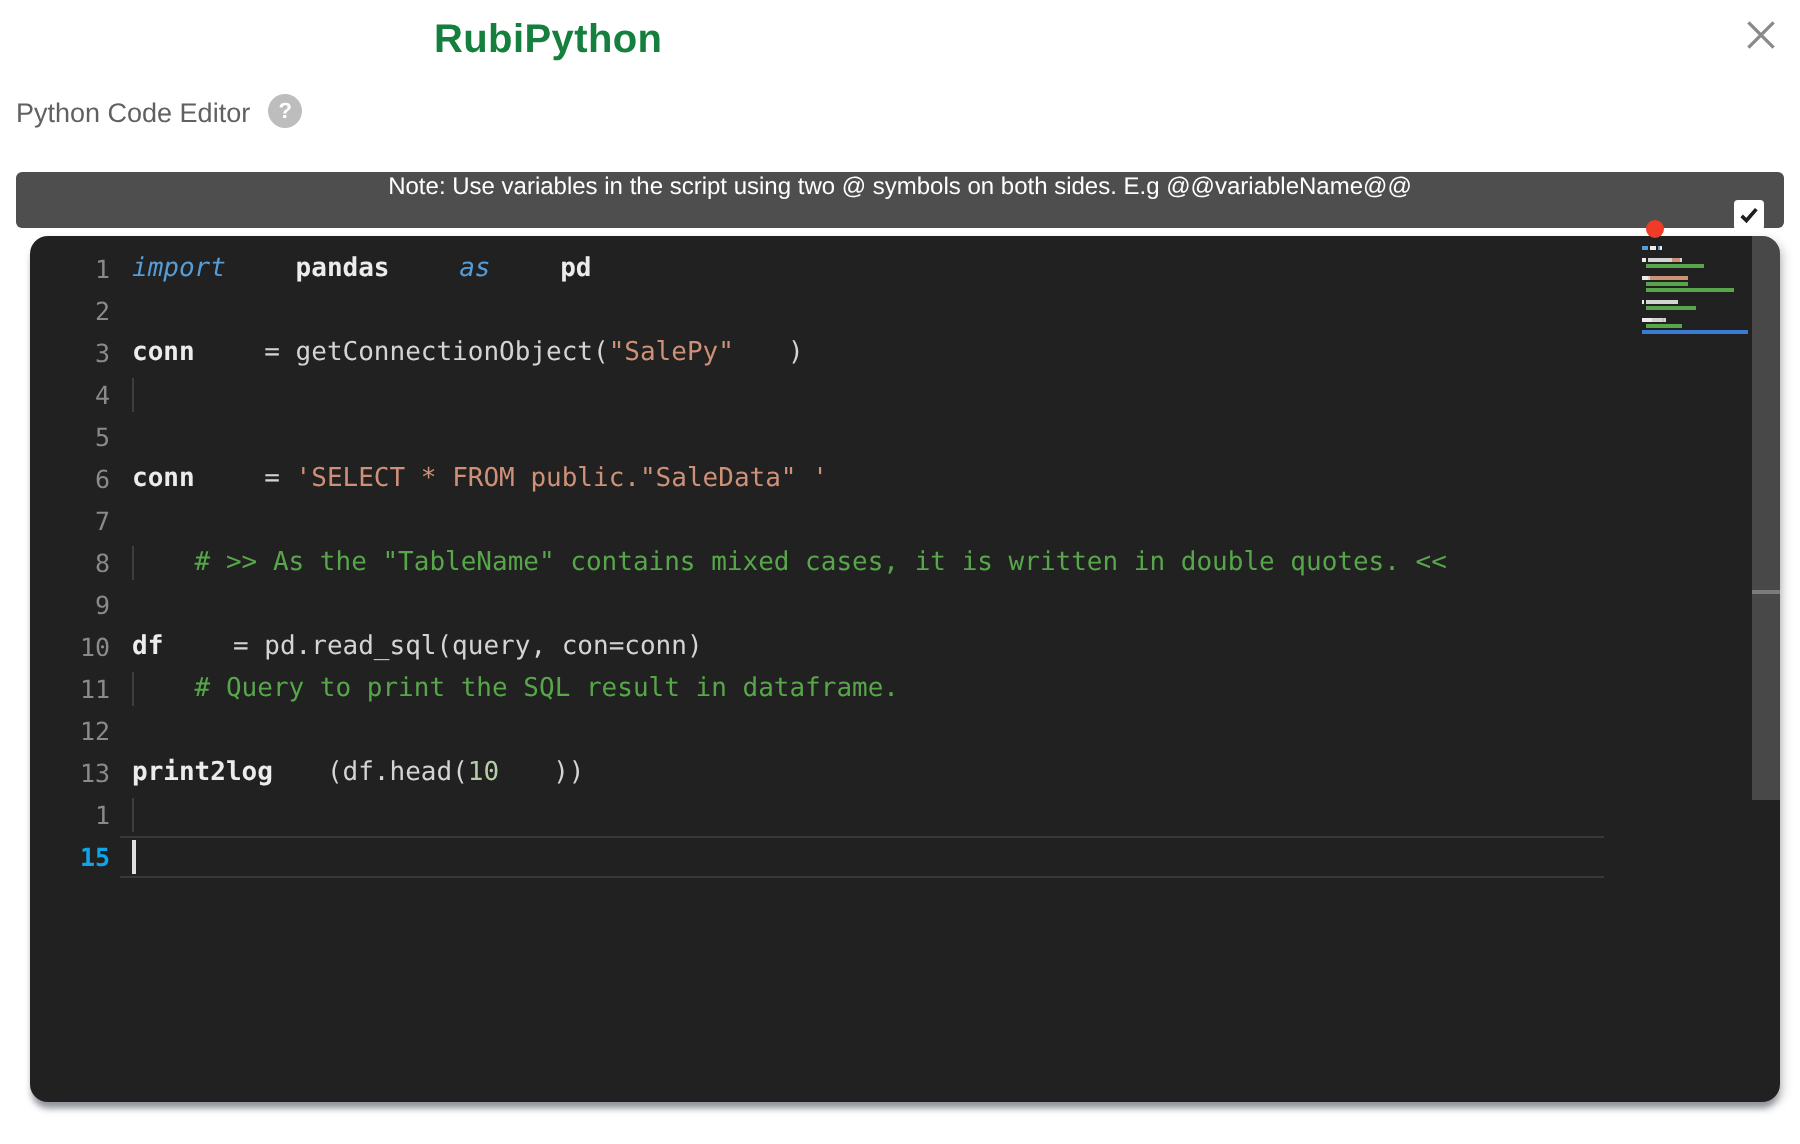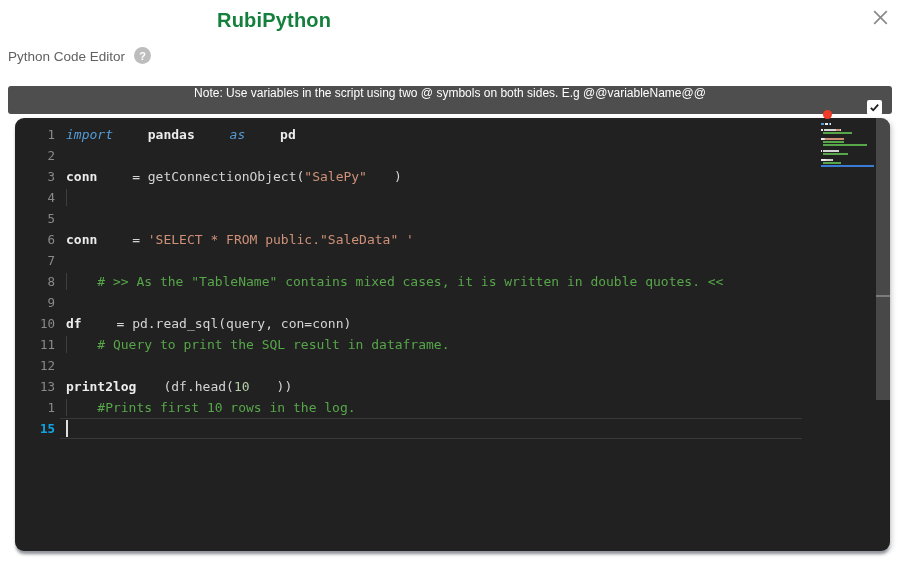--- a/index.html
+++ b/index.html
@@ -147,21 +147,21 @@
       <div class="line"><span class="ln">4</span><span class="content"><i class="guide"></i></span></div>
       <div class="line"><span class="ln">5</span><span class="content"></span></div>
       <div class="line"><span class="ln">6</span><span class="content"><span class="tk-id">conn</span><span class="tk-pl"> = </span><span class="tk-str">'SELECT * FROM public."SaleData" '</span></span></div>
       <div class="line"><span class="ln">7</span></div>
       <div class="line"><span class="ln">8</span><span class="content"><i class="guide"></i><span class="tk-com">    # &gt;&gt; As the "TableName" contains mixed cases, it is written in double quotes. &lt;&lt;</span></span></div>
       <div class="line"><span class="ln">9</span><span class="content"></span></div>
       <div class="line"><span class="ln">10</span><span class="content"><span class="tk-id">df</span><span class="tk-pl"> = pd.read_sql(query, con=conn)</span></span></div>
       <div class="line"><span class="ln">11</span><span class="content"><i class="guide"></i><span class="tk-com">    # Query to print the SQL result in dataframe.</span></span></div>
       <div class="line"><span class="ln">12</span><span class="content"></span></div>
       <div class="line"><span class="ln">13</span><span class="content"><span class="tk-id">print2log</span><span class="tk-pl">(df.head(</span><span class="tk-num">10</span><span class="tk-pl">))</span></span></div>
-      <div class="line"><span class="ln">1</span><span class="content"><i class="guide"></i><span class="tk-com">    #Prints first 10 rows in the log.</span></span></div>
+      <div class="line"><span class="ln">1</span><span class="content"><i class="guide"></i></span></div>
       <div class="line"><span class="ln ln-cur">15</span><span class="content"></span></div>
     </div>
   <div class="minimap" id="minimap">
       <div class="mm-line">
         <span style="width: 3.3px; background: rgb(86, 156, 214);"></span>
         <span style="width: 0.55px;"></span>
         <span style="width: 3.3px; background: rgb(236, 236, 236);"></span>
         <span style="width: 0.55px;"></span>
         <span style="width: 1.1px; background: rgb(86, 156, 214);"></span>
         <span style="width: 0.55px;"></span>

